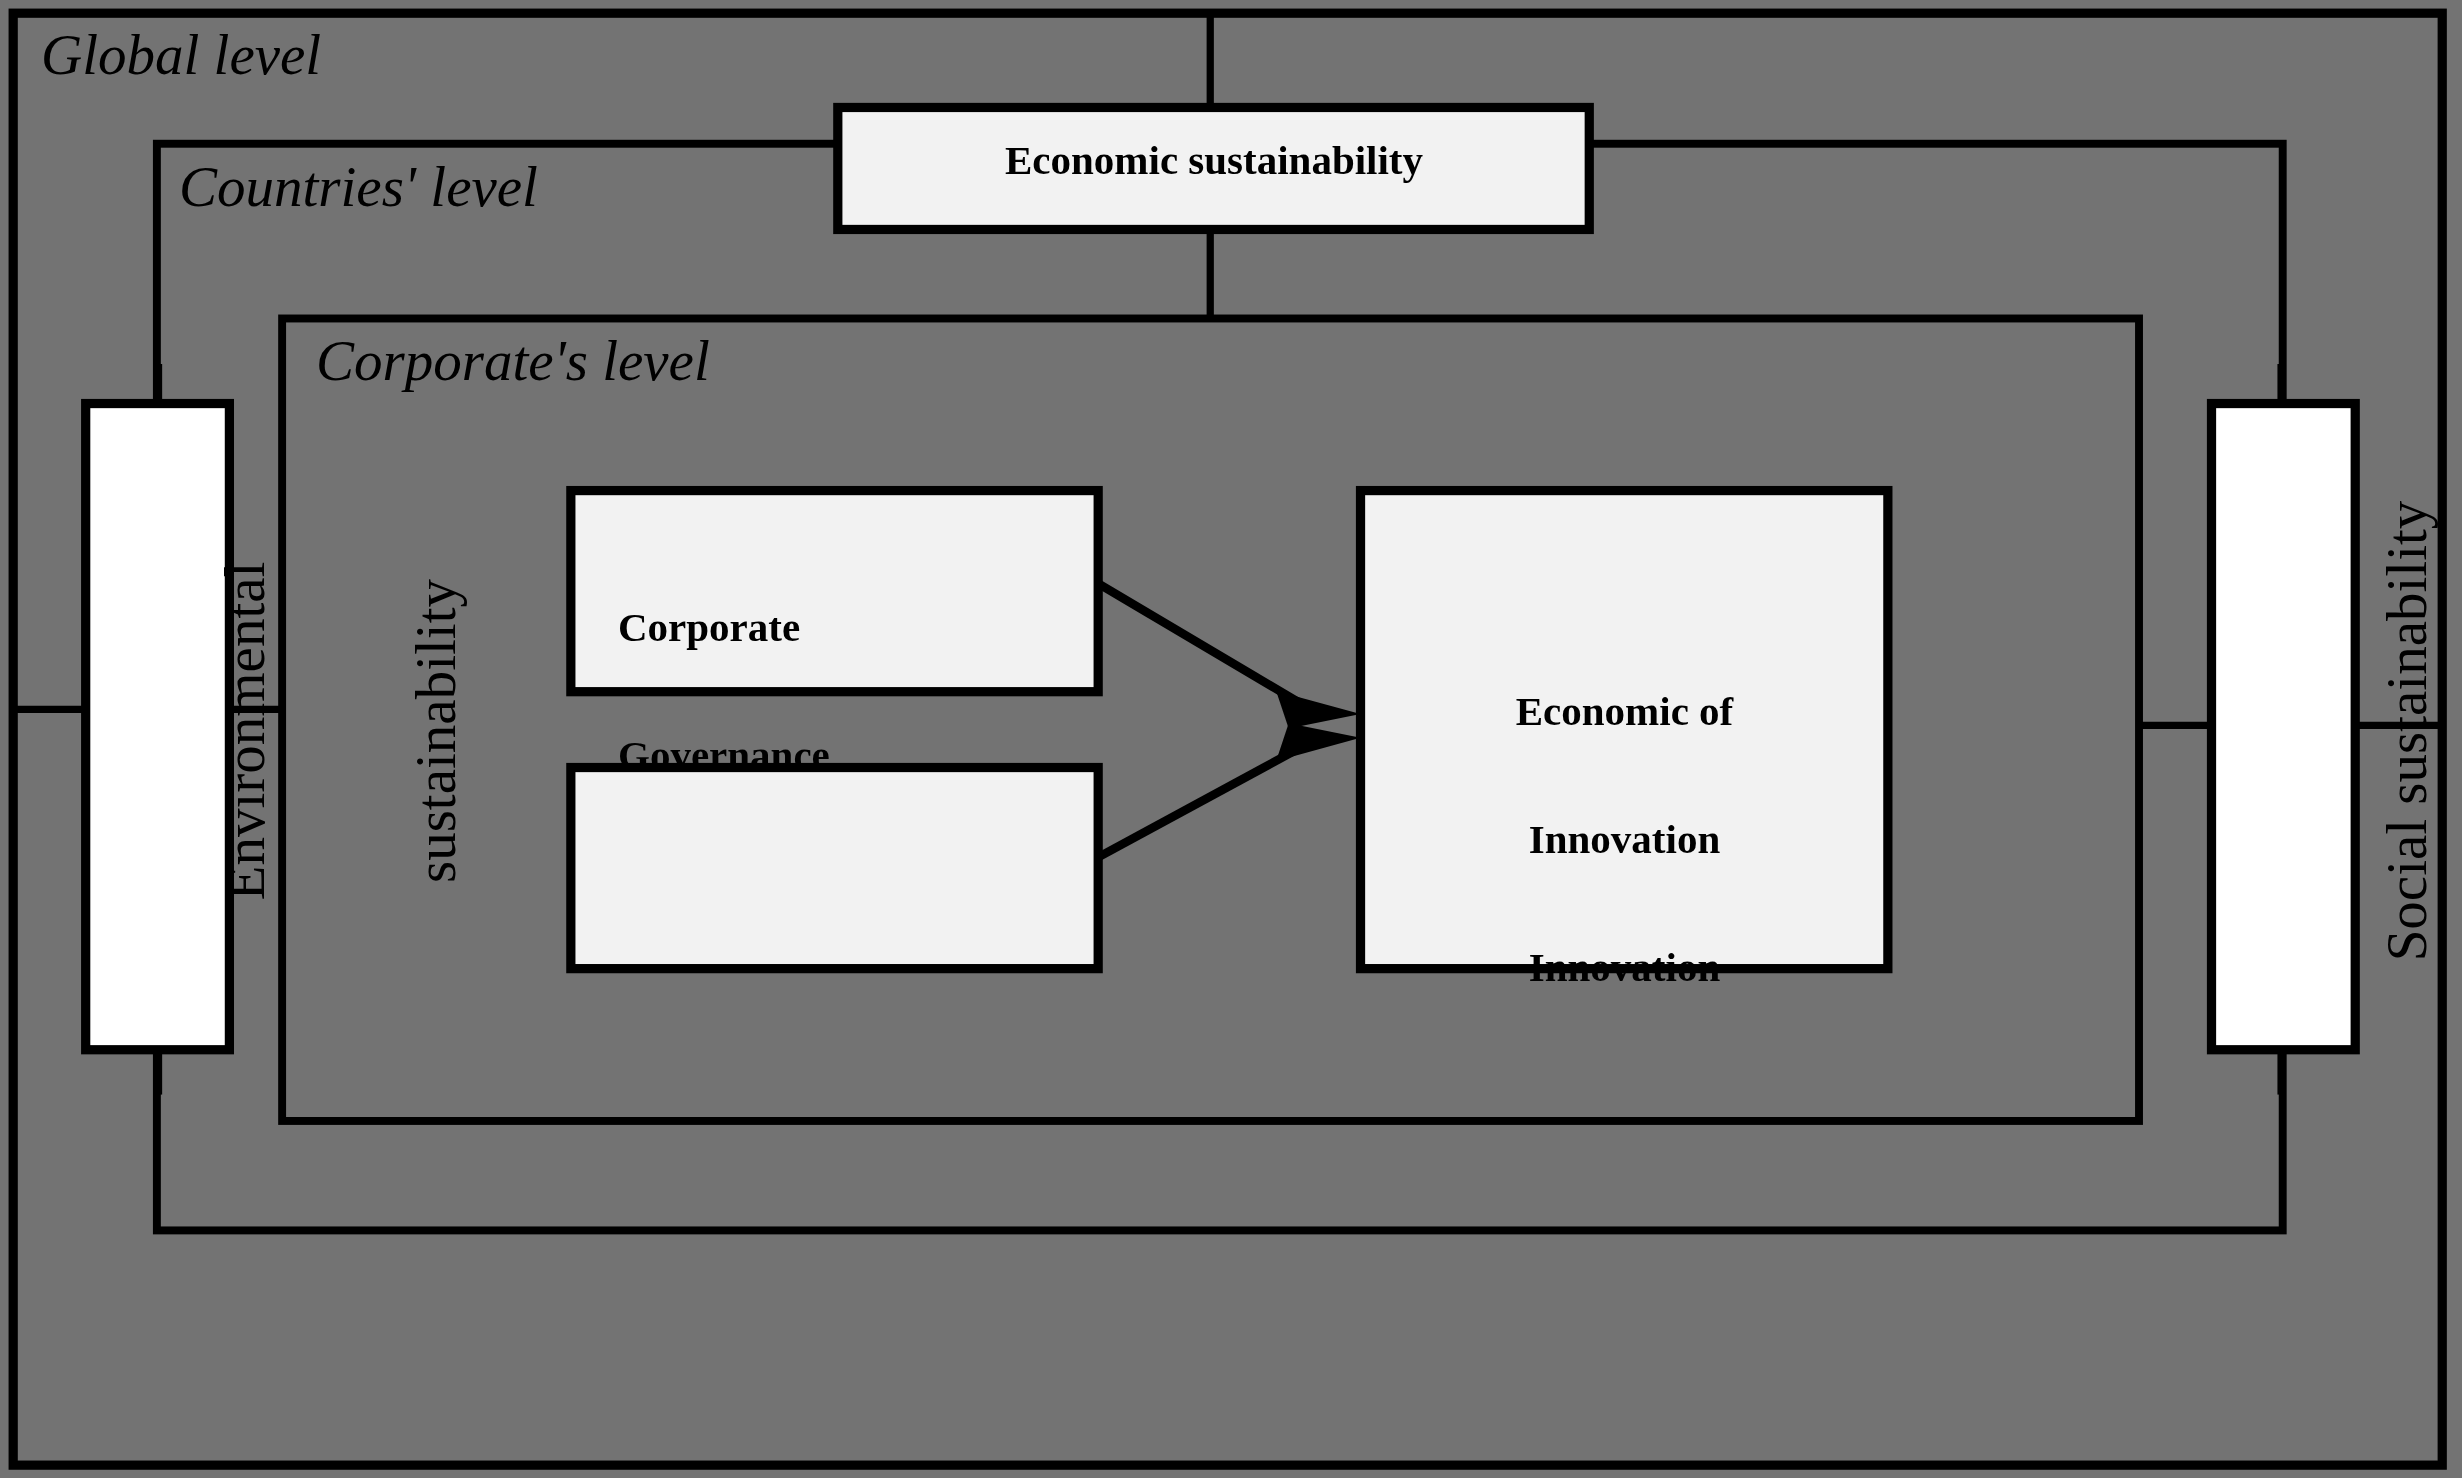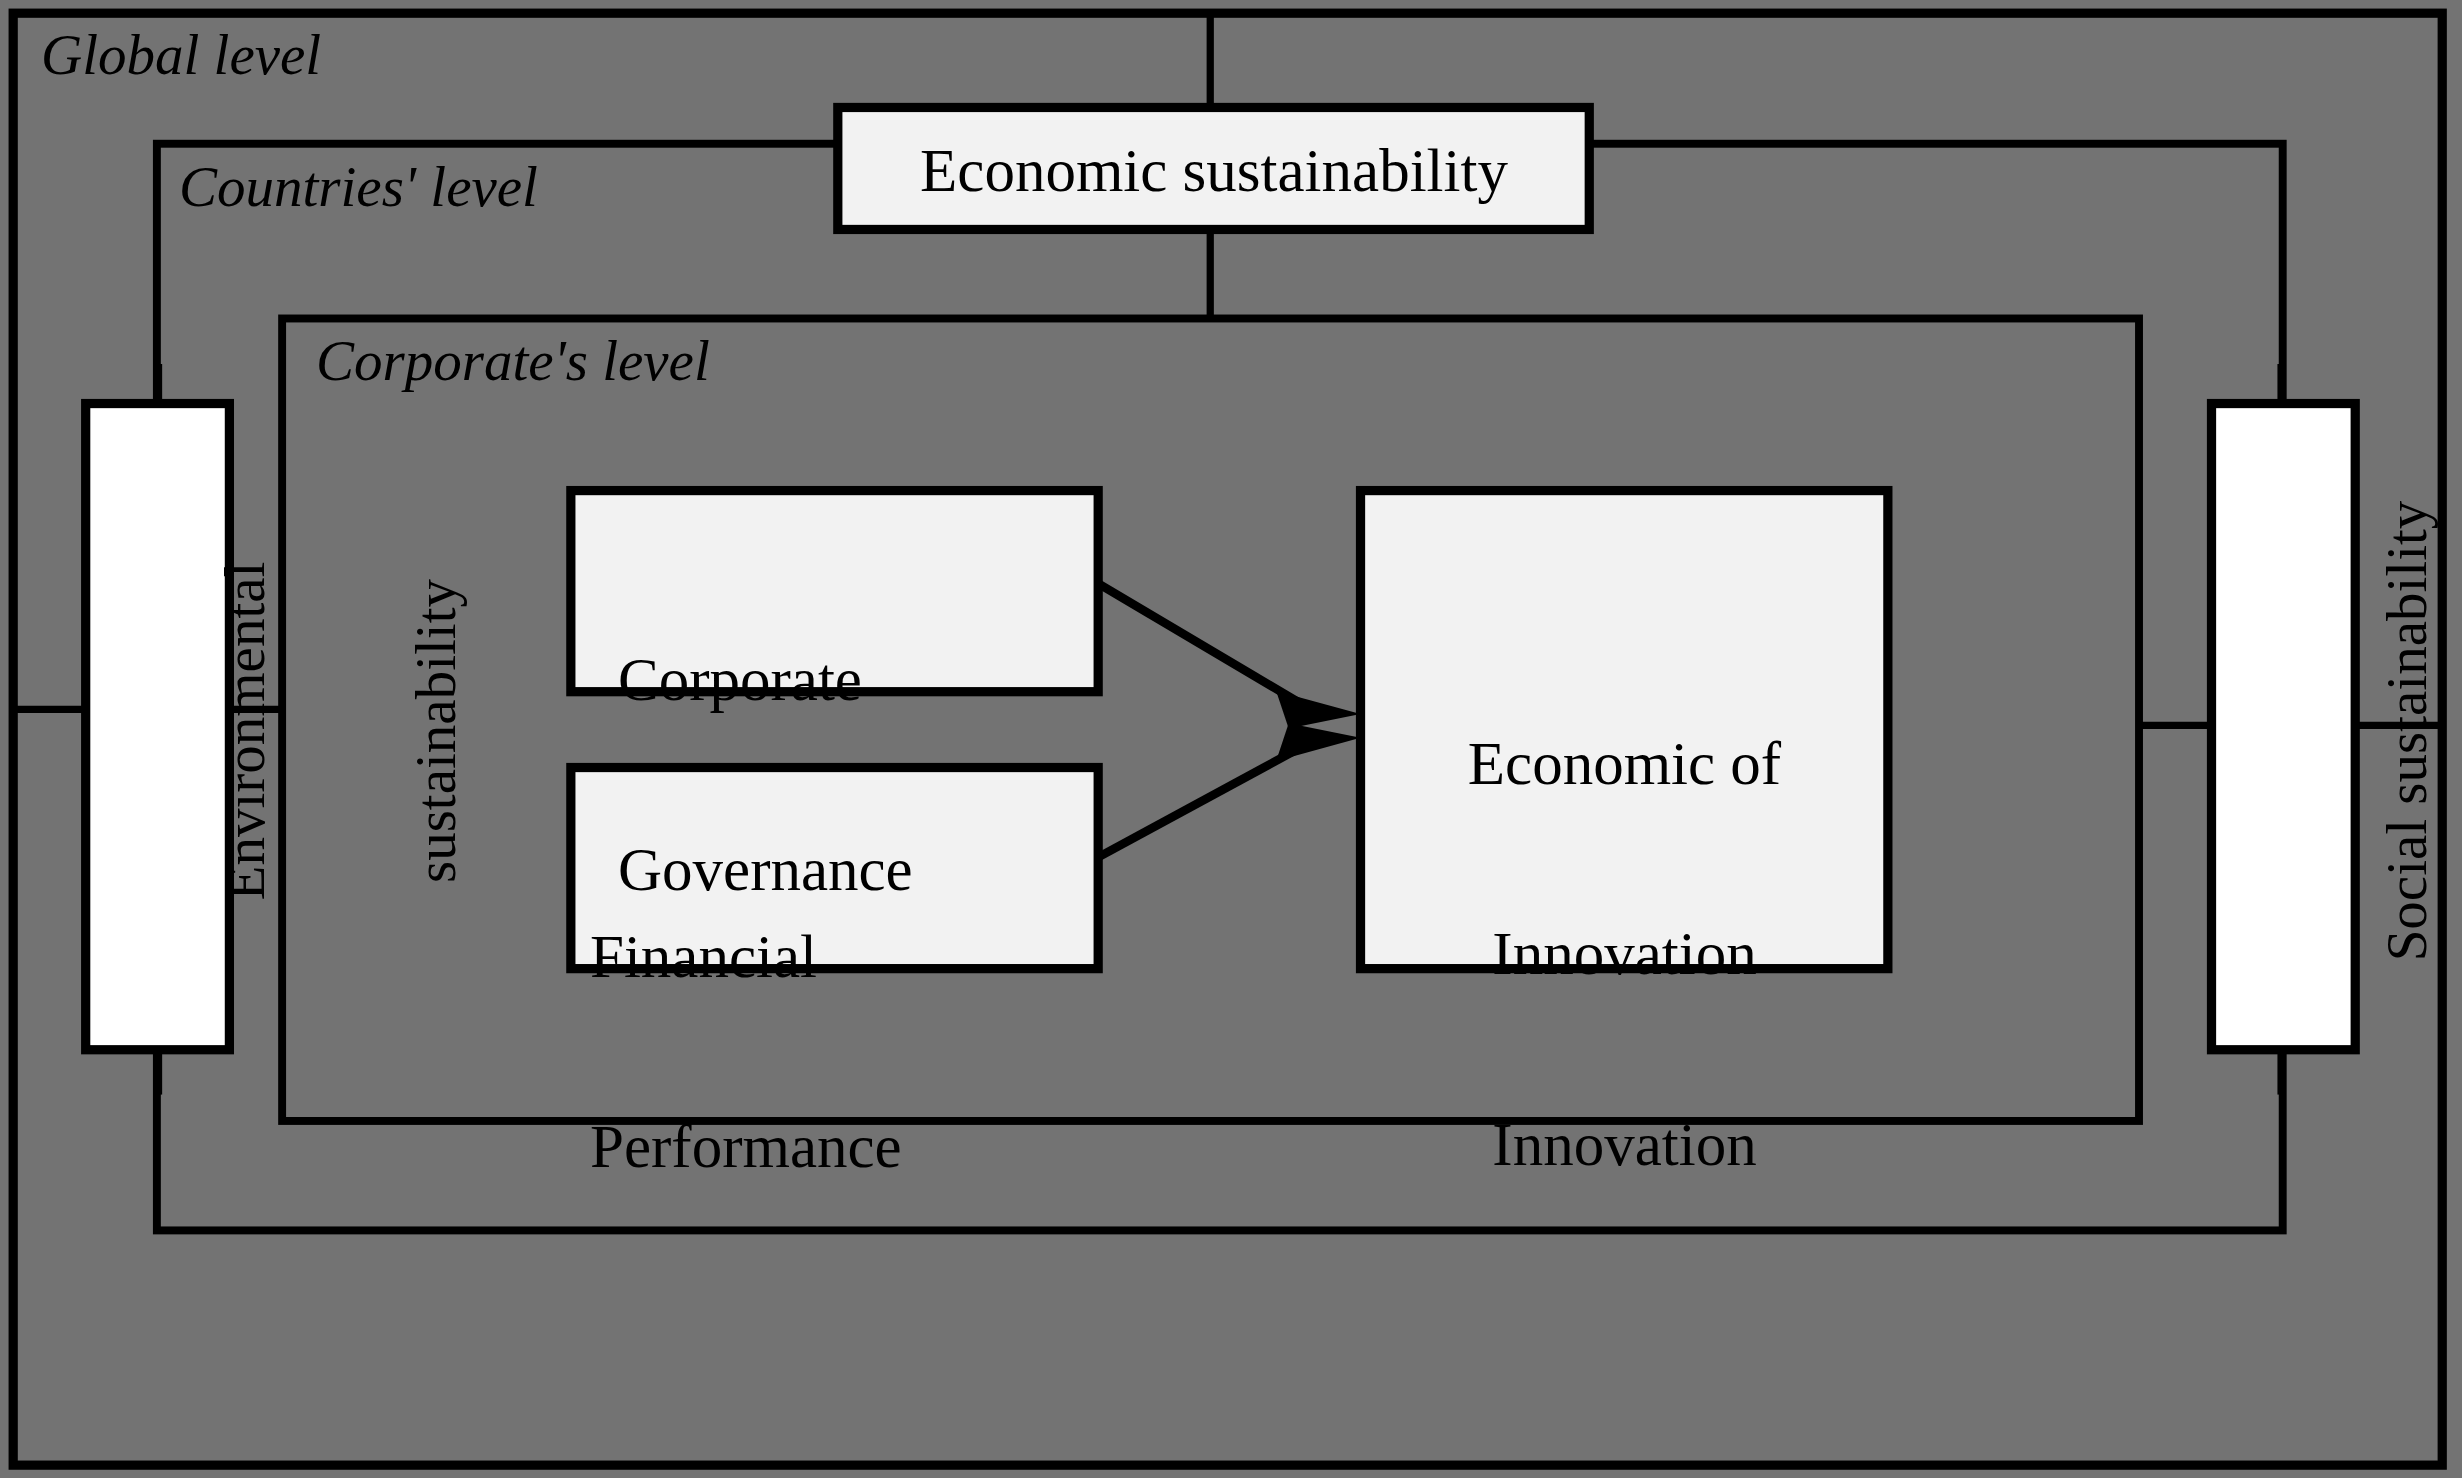--- a/index.html
+++ b/index.html
@@ -53,22 +53,22 @@
     line-height: 1.04;
   }
   .frame-label {
     font-style: italic;
     font-weight: normal;
     font-size: 57px;
     font-family: "Liberation Serif", "DejaVu Serif", serif;
     letter-spacing: 0px;
   }
   .node-label {
-    font-weight: normal;
-    font-size: 61px;
+    font-weight: bold;
+    font-size: 41px;
     font-family: "Liberation Serif", "DejaVu Serif", serif;
   }
   .node-label.center { text-align: center; }
   .node-label.left   { text-align: left; }
 
   .side-label {
     font-weight: normal;
     font-size: 57px;
     font-family: "Liberation Serif", "DejaVu Serif", serif;
     transform-origin: 50% 50%;
@@ -134,24 +134,20 @@
 
   <div class="txt frame-label" style="left:316px; top:331px;text-align:right;">Corporate's level</div>
 
   <div class="txt node-label center" style="left:838px; top:139px; width:752px;">Economic sustainability</div>
 
   <div class="txt node-label left" style="left:618px; top:521px; width:501px;">
     <div>Corporate</div>
     <div>Governance</div>
   </div>
 
-  <div class="txt node-label left" style="left:590px; top:798px; width:501px;">
-    <div>Financial</div>
-    <div>Performance</div>
-  </div>
 
   <div class="txt node-label center" style="left:1361px; top:605px; width:527px;">
     <div>Economic of</div>
     <div>Innovation</div>
     <div>Innovation</div>
   </div>
 
   <div class="txt side-label rot-ccw" style="left:-166px; top:659px; width:646px; height:144px;">
     <div>Environmental</div>
     <div>sustainability</div>

